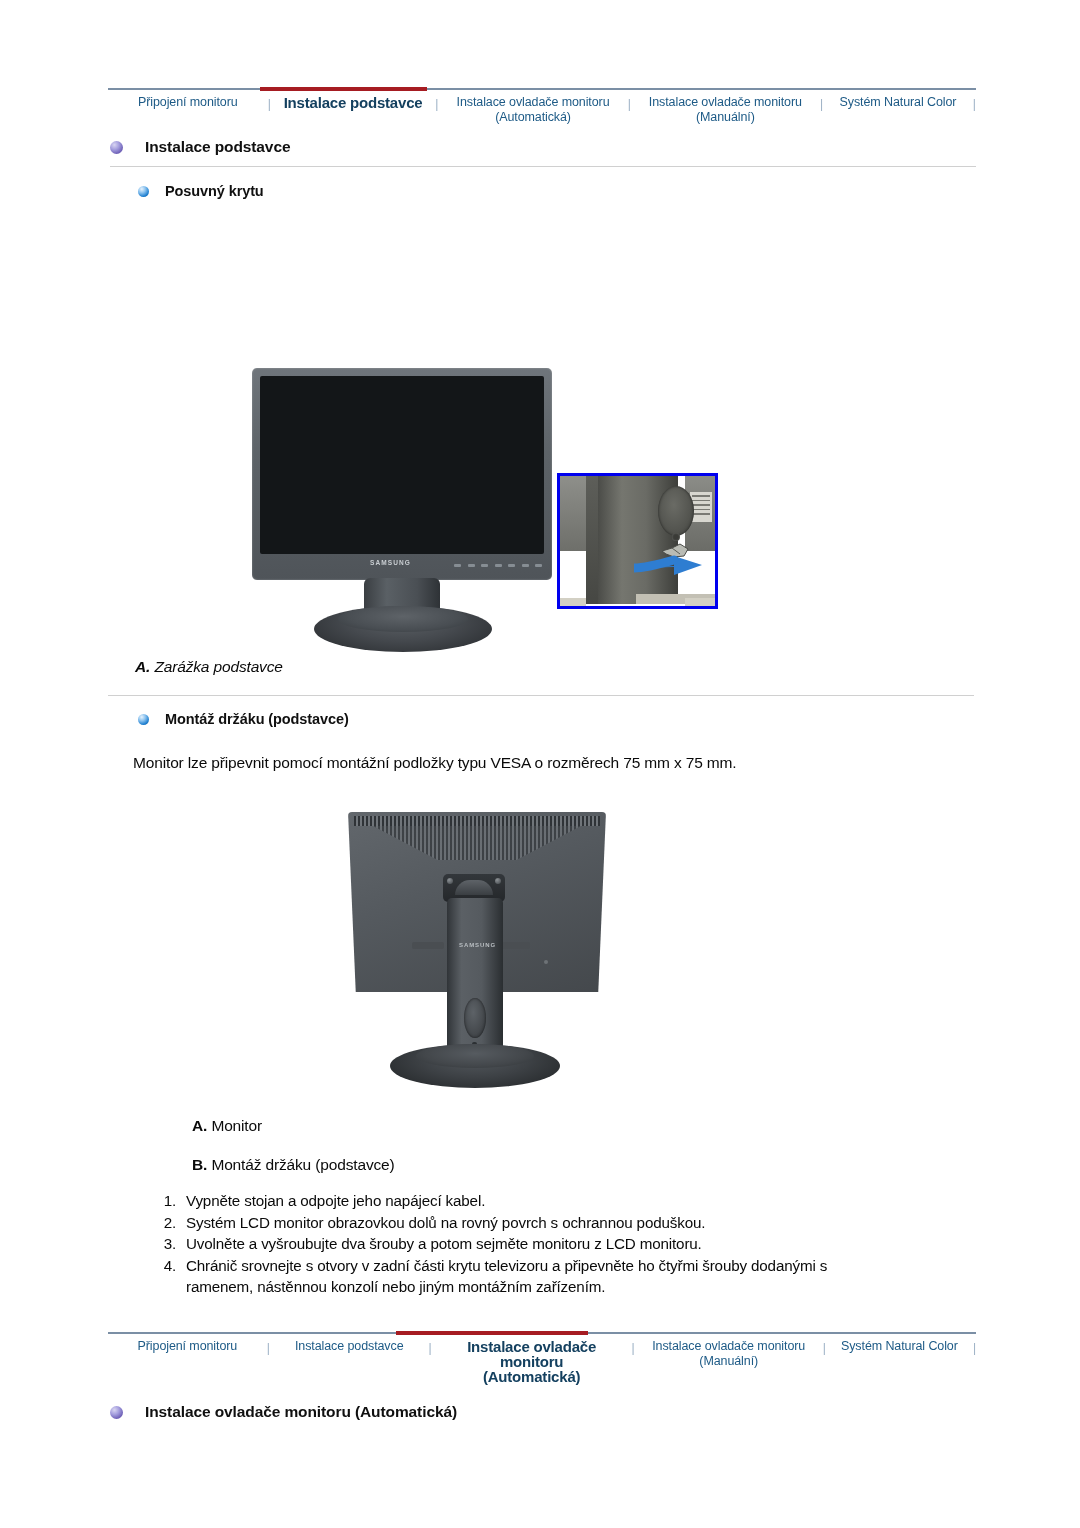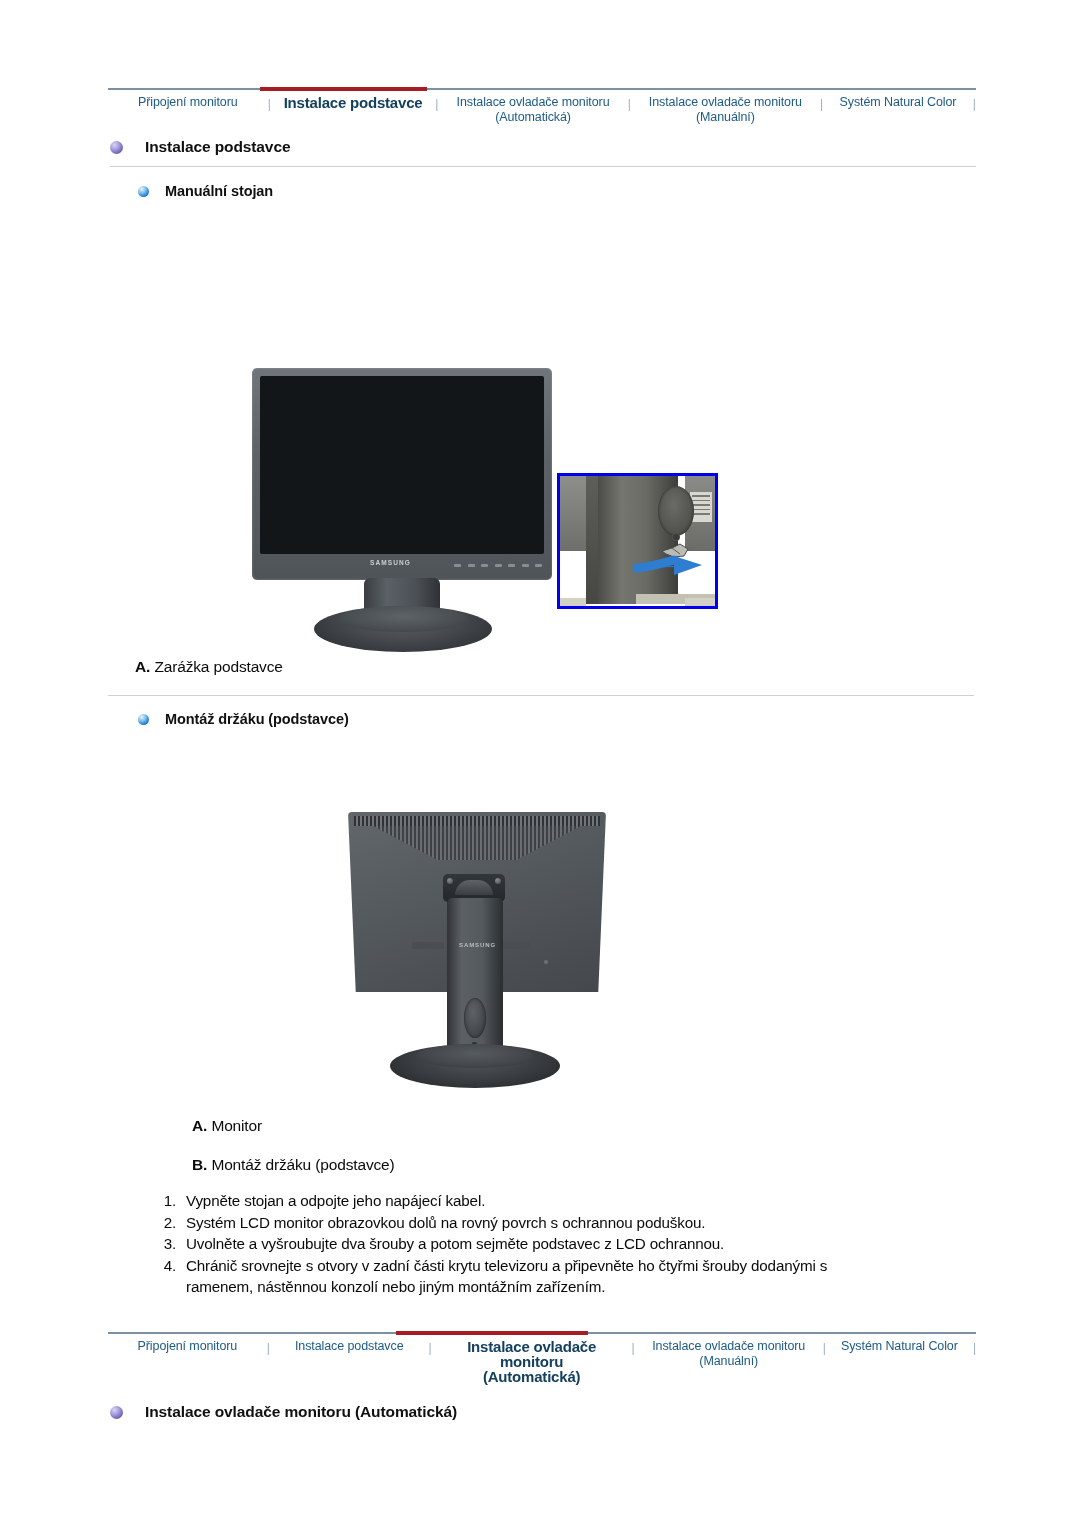--- a/index.html
+++ b/index.html
@@ -389,21 +389,21 @@
   </div>
 
   <div class="h1-row" style="left:110px;top:138px;">
     <span class="bullet-purple"></span>
     <span class="h1-text">Instalace podstavce</span>
   </div>
   <div class="hr-light" style="left:110px;top:166px;width:866px;"></div>
 
   <div class="h1-row" style="left:138px;top:183px;">
     <span class="bullet-blue"></span>
-    <span class="h2-text">Manuální stojan</span>
+    <span class="h2-text">Posuvný krytu</span>
   </div>
 
   <div class="fig-front">
     <div class="mon-front-body">
       <div class="mon-front-screen"></div>
       <div class="mon-front-chin">
         <div class="samsung-logo">SAMSUNG</div>
         <div class="osd-btns">
           <i></i>
             <i></i>
@@ -446,32 +446,33 @@
     <div class="det-floor-l"></div>
     <div class="det-floor-r"></div>
     <div class="det-arrow">
       <svg width="72" height="30" viewBox="0 0 72 30">
         <path d="M0 22 L40 20 L40 10 L68 19 L40 29 L40 21 Z" fill="#2e7dd1"></path>
         <path d="M0 22 C12 22 26 18 40 14" stroke="#2e7dd1" stroke-width="9" fill="none" stroke-linecap="round"></path>
       </svg>
     </div>
   </div>
 
-  <div class="para" style="left:135px;top:658px;">
+  <div class="para" style="left:135px;top:658px;font-style:italic;">
     <b>A.</b>
     <span>Zarážka podstavce</span>
   </div>
 
   <div class="hr-light" style="left:108px;top:695px;width:866px;"></div>
 
   <div class="h1-row" style="left:138px;top:711px;">
     <span class="bullet-blue"></span>
     <span class="h2-text">Montáž držáku (podstavce)</span>
   </div>
 
+  <div class="para" style="left:133px;top:754px;width:800px;">Monitor lze připevnit pomocí montážní podložky typu VESA o rozměrech 75 mm x 75 mm.</div>
 
   <div class="fig-back">
     <div class="back-panel">
       <div class="back-vents"></div>
       <div class="back-vbottom"></div>
       <div class="back-seam-l"></div>
       <div class="back-seam-r"></div>
       <div class="back-dot"></div>
     </div>
     <div class="back-vesa">
@@ -501,21 +502,21 @@
     <div class="li">
       <span class="num">1.</span>
       <span class="txt">Vypněte stojan a odpojte jeho napájecí kabel.</span>
     </div>
     <div class="li">
       <span class="num">2.</span>
       <span class="txt">Systém LCD monitor obrazovkou dolů na rovný povrch s ochrannou poduškou.</span>
     </div>
     <div class="li">
       <span class="num">3.</span>
-      <span class="txt">Uvolněte a vyšroubujte dva šrouby a potom sejměte podstavec z LCD ochrannou.</span>
+      <span class="txt">Uvolněte a vyšroubujte dva šrouby a potom sejměte monitoru z LCD monitoru.</span>
     </div>
     <div class="li">
       <span class="num">4.</span>
       <span class="txt">Chránič srovnejte s otvory v zadní části krytu televizoru a připevněte ho čtyřmi šrouby dodanými s ramenem, nástěnnou konzolí nebo jiným montážním zařízením.</span>
     </div>
   </div>
 
   <div class="navbar" style="top:1332px;">
     <div class="nav-rule">
       <div class="active-seg" style="left:288px;width:192px;"></div>

